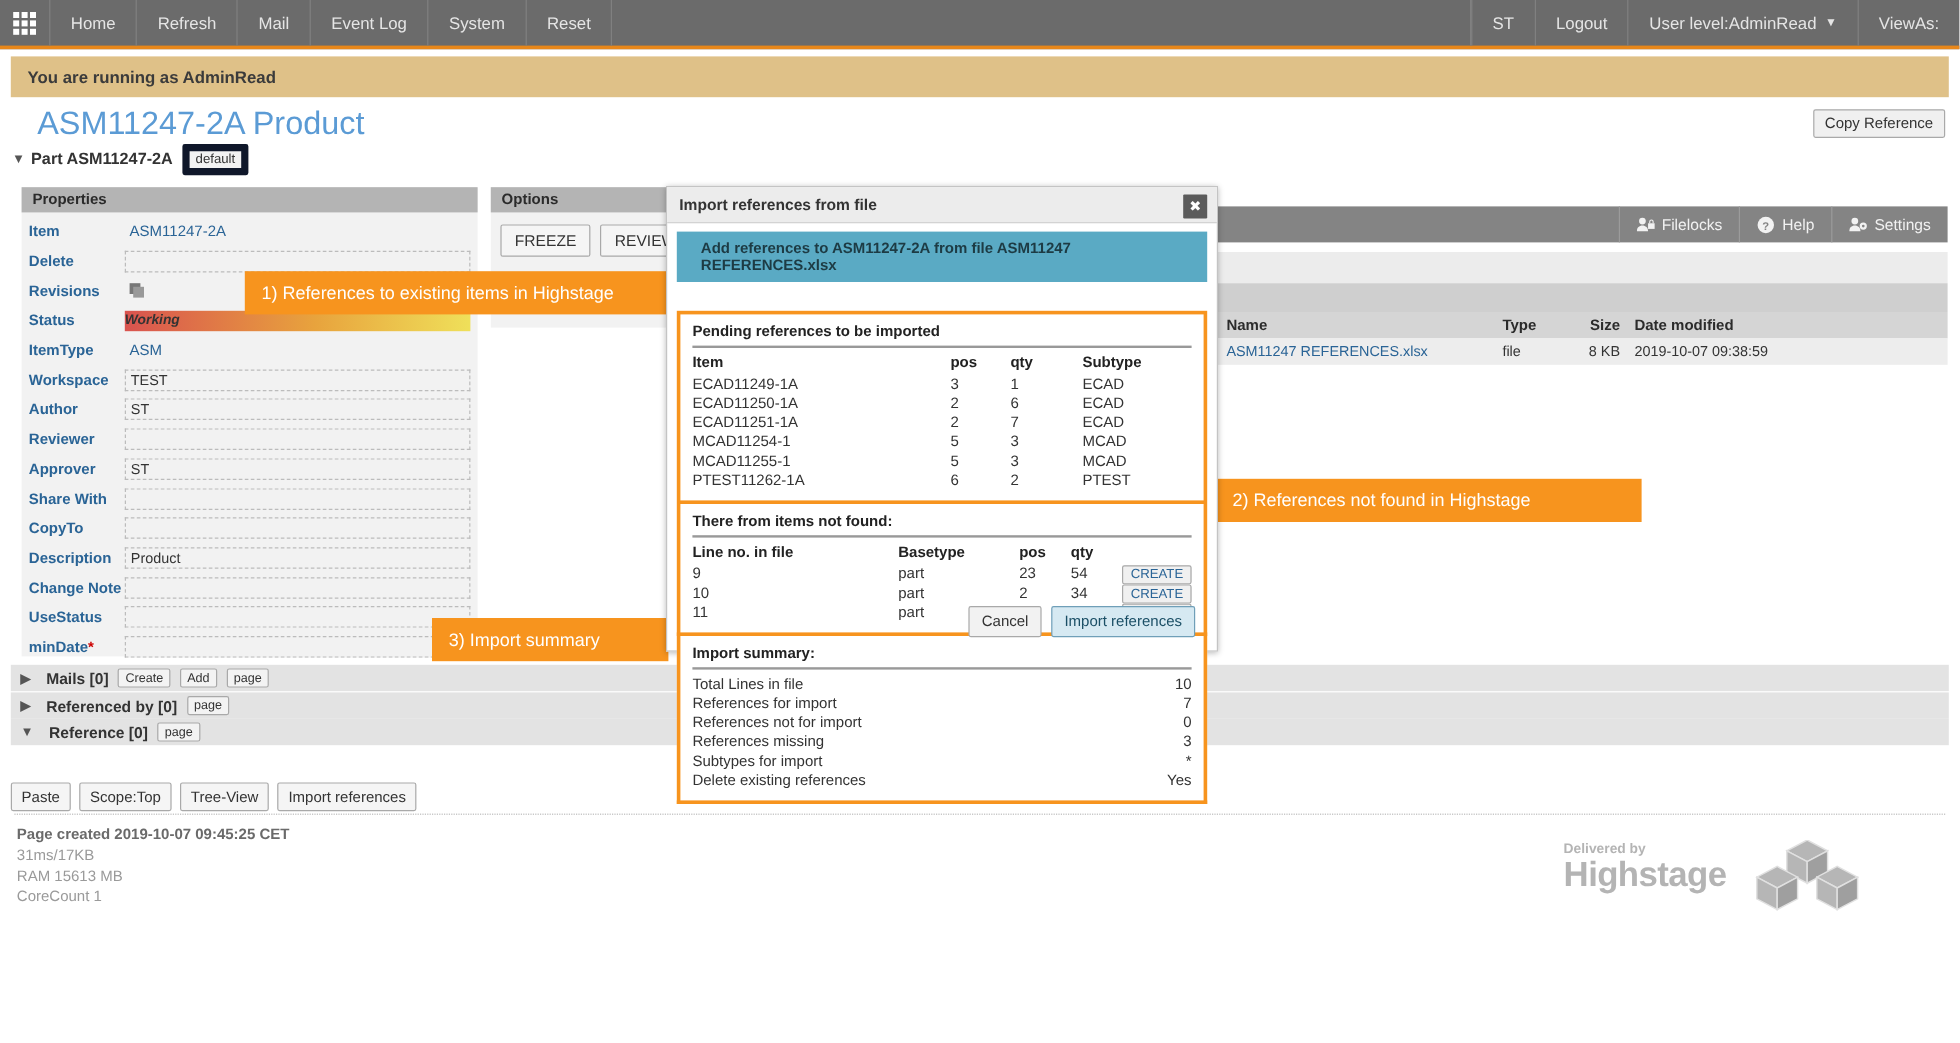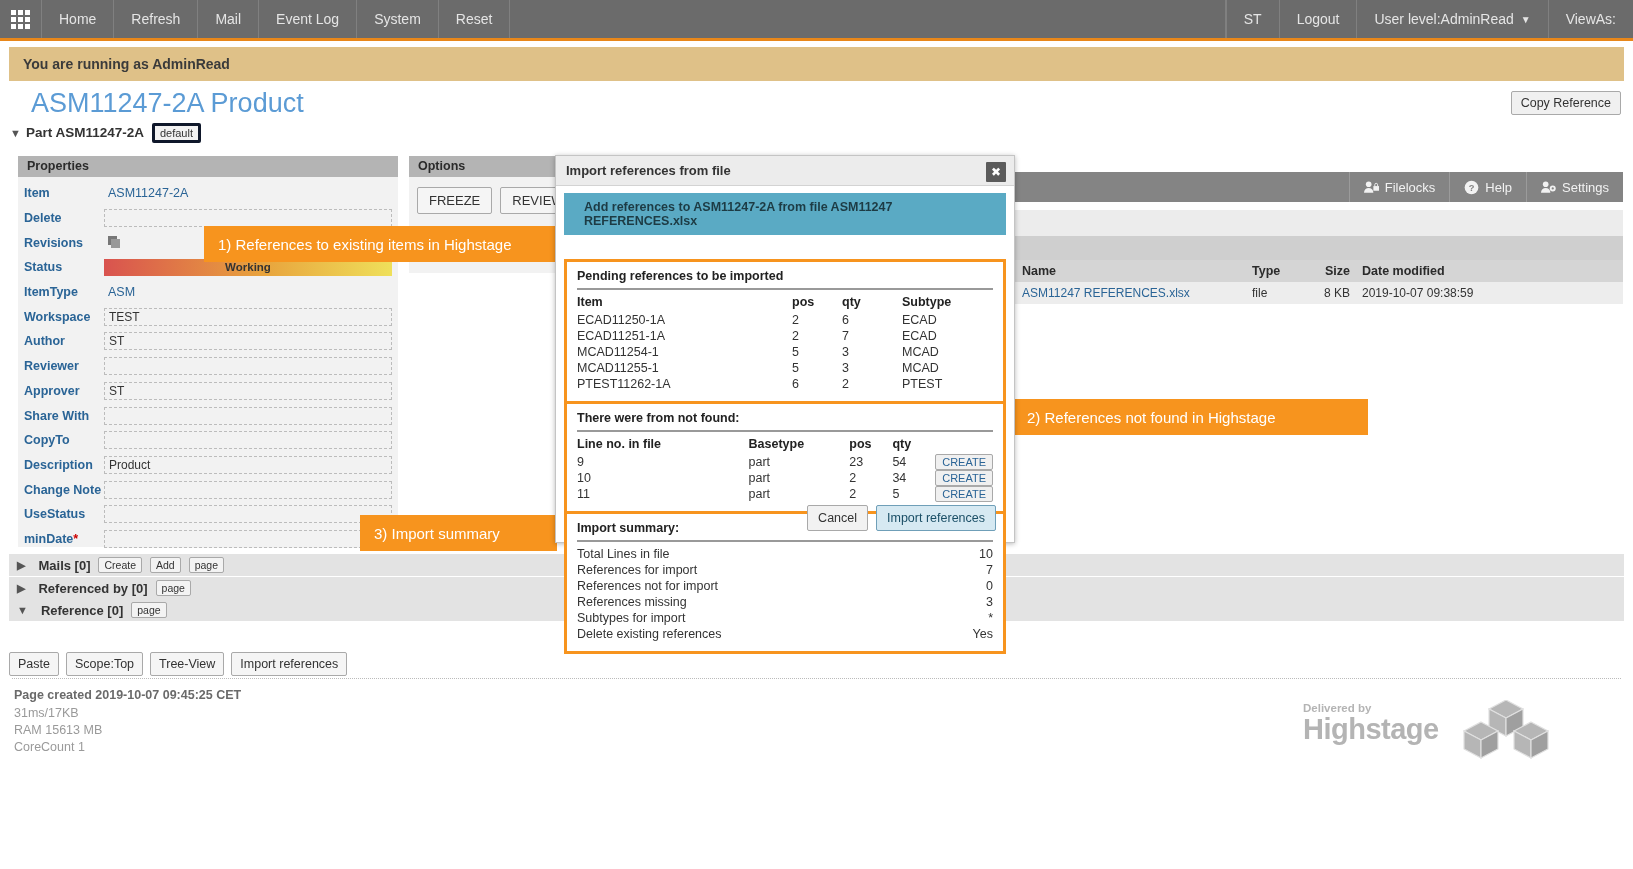--- a/index.html
+++ b/index.html
@@ -53,21 +53,21 @@
   }
 
   
   .part-header {
     position:absolute; left:10px; top:123px; width:1613px; height:19px;
     display:flex; align-items:center; font-size:13.5px; font-weight:bold; color:#333;
   }
   .chev { font-size:11px; margin-right:5px; color:#555; display:inline-block; }
   .tag-btn {
     margin-left:8px; font-size:11px; font-weight:normal;
-    border:3px solid #0f172a; background:#f2f2f2; border-radius:2px;
+    border:6px solid #0f172a; background:#f2f2f2; border-radius:2px;
     padding:1px 5px; color:#333;
   }
 
   
   .panel { position:absolute; background:#fff; }
   .panel-head {
     background:#b4b4b4; color:#2b2b2b; font-size:12.5px; font-weight:bold;
     padding:5px 9px; height:21px; line-height:11px;
   }
   .props-panel { left:18px; top:156px; width:380px; height:391px; background:#f2f2f2; }
@@ -76,21 +76,21 @@
   .prop-label { width:80px; font-size:12.5px; font-weight:bold; color:#2a6496; flex:0 0 80px; }
   .prop-label .req { color:#c00; }
   .prop-field {
     flex:1; border:1px dashed #bcbcbc; background:#f2f2f2;
     height:18px; font-size:12px; color:#333; padding:1px 4px; line-height:15px;
     overflow:hidden; white-space:nowrap;
   }
   .prop-plain { flex:1; font-size:12.5px; color:#2a6496; padding-left:4px; }
   .status-bar {
     flex:1; height:17px; background: linear-gradient(90deg,#d9534f 0%, #e8a33d 55%, #efe05a 100%);
-    text-align:center; font-size:11.5px; font-weight:bold; color:#333; line-height:17px;
+    text-align:left; font-size:11.5px; font-weight:bold; color:#333; line-height:17px;font-style:italic;
   }
   .rev-icon { width:14px; height:14px; position:relative; margin-left:4px; }
   .rev-icon i { position:absolute; width:9px; height:9px; background:#777; }
   .rev-icon i:nth-child(1){ left:0; top:0; }
   .rev-icon i:nth-child(2){ left:3px; top:3px; background:#999; }
 
   .options-panel { left:409px; top:156px; width:248px; background:#f2f2f2; height:117px; }
   .opt-body { padding:10px 8px; display:flex; gap:8px; }
   .opt-btn {
     border:1px solid #a9a9a9; background:#f5f5f5; border-radius:2px;
@@ -479,20 +479,26 @@
           <thead>
             <tr>
               <th style="width:215px">Item</th>
               <th style="width:50px">pos</th>
               <th style="width:60px">qty</th>
               <th>Subtype</th>
             </tr>
           </thead>
           <tbody>
             <tr>
+              <td>ECAD11249-1A</td>
+              <td class="num">3</td>
+              <td class="num">1</td>
+              <td>ECAD</td>
+            </tr>
+            <tr>
               <td>ECAD11250-1A</td>
               <td class="num">2</td>
               <td class="num">6</td>
               <td>ECAD</td>
             </tr>
             <tr>
               <td>ECAD11251-1A</td>
               <td class="num">2</td>
               <td class="num">7</td>
               <td>ECAD</td>
@@ -513,21 +519,21 @@
               <td>PTEST11262-1A</td>
               <td class="num">6</td>
               <td class="num">2</td>
               <td>PTEST</td>
             </tr>
           </tbody>
         </table>
       </div>
 
       <div class="box">
-        <div class="box-title">There were from not found:</div>
+        <div class="box-title">There from items not found:</div>
         <div class="box-hr"></div>
         <table class="mt">
           <thead>
             <tr>
               <th style="width:185px">Line no. in file</th>
               <th style="width:105px">Basetype</th>
               <th style="width:45px">pos</th>
               <th style="width:45px">qty</th>
               <th></th>
             </tr>

